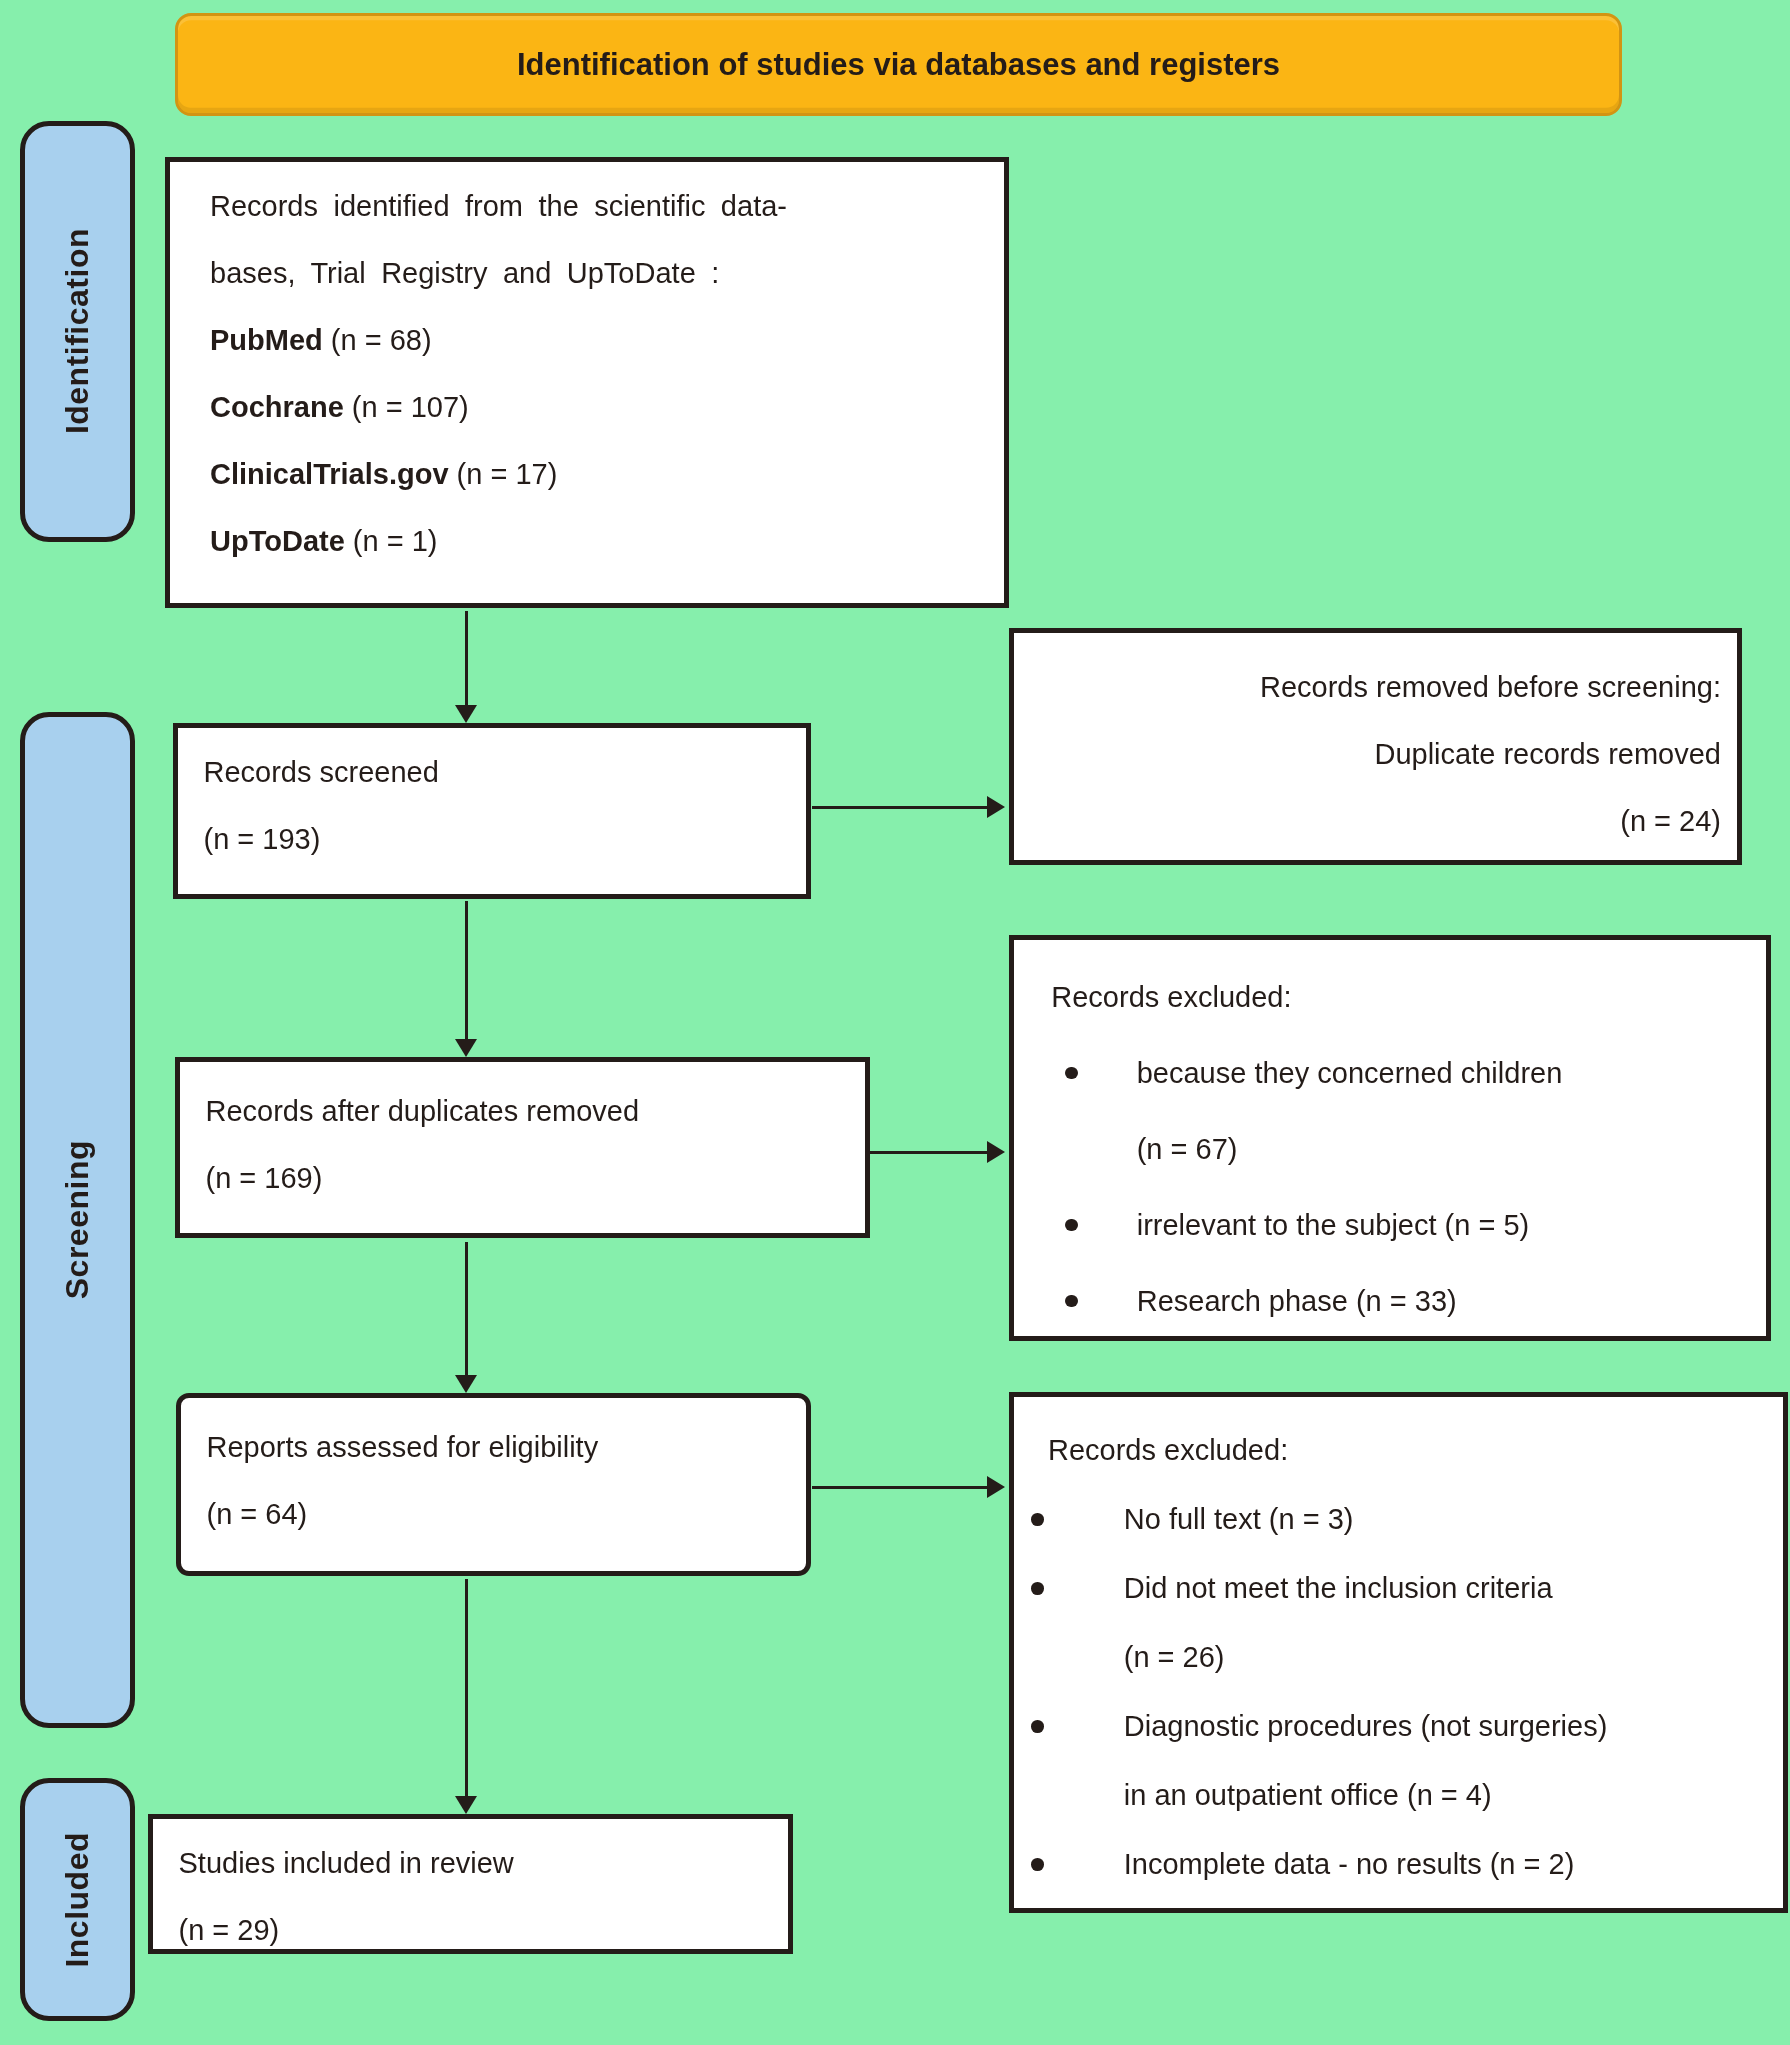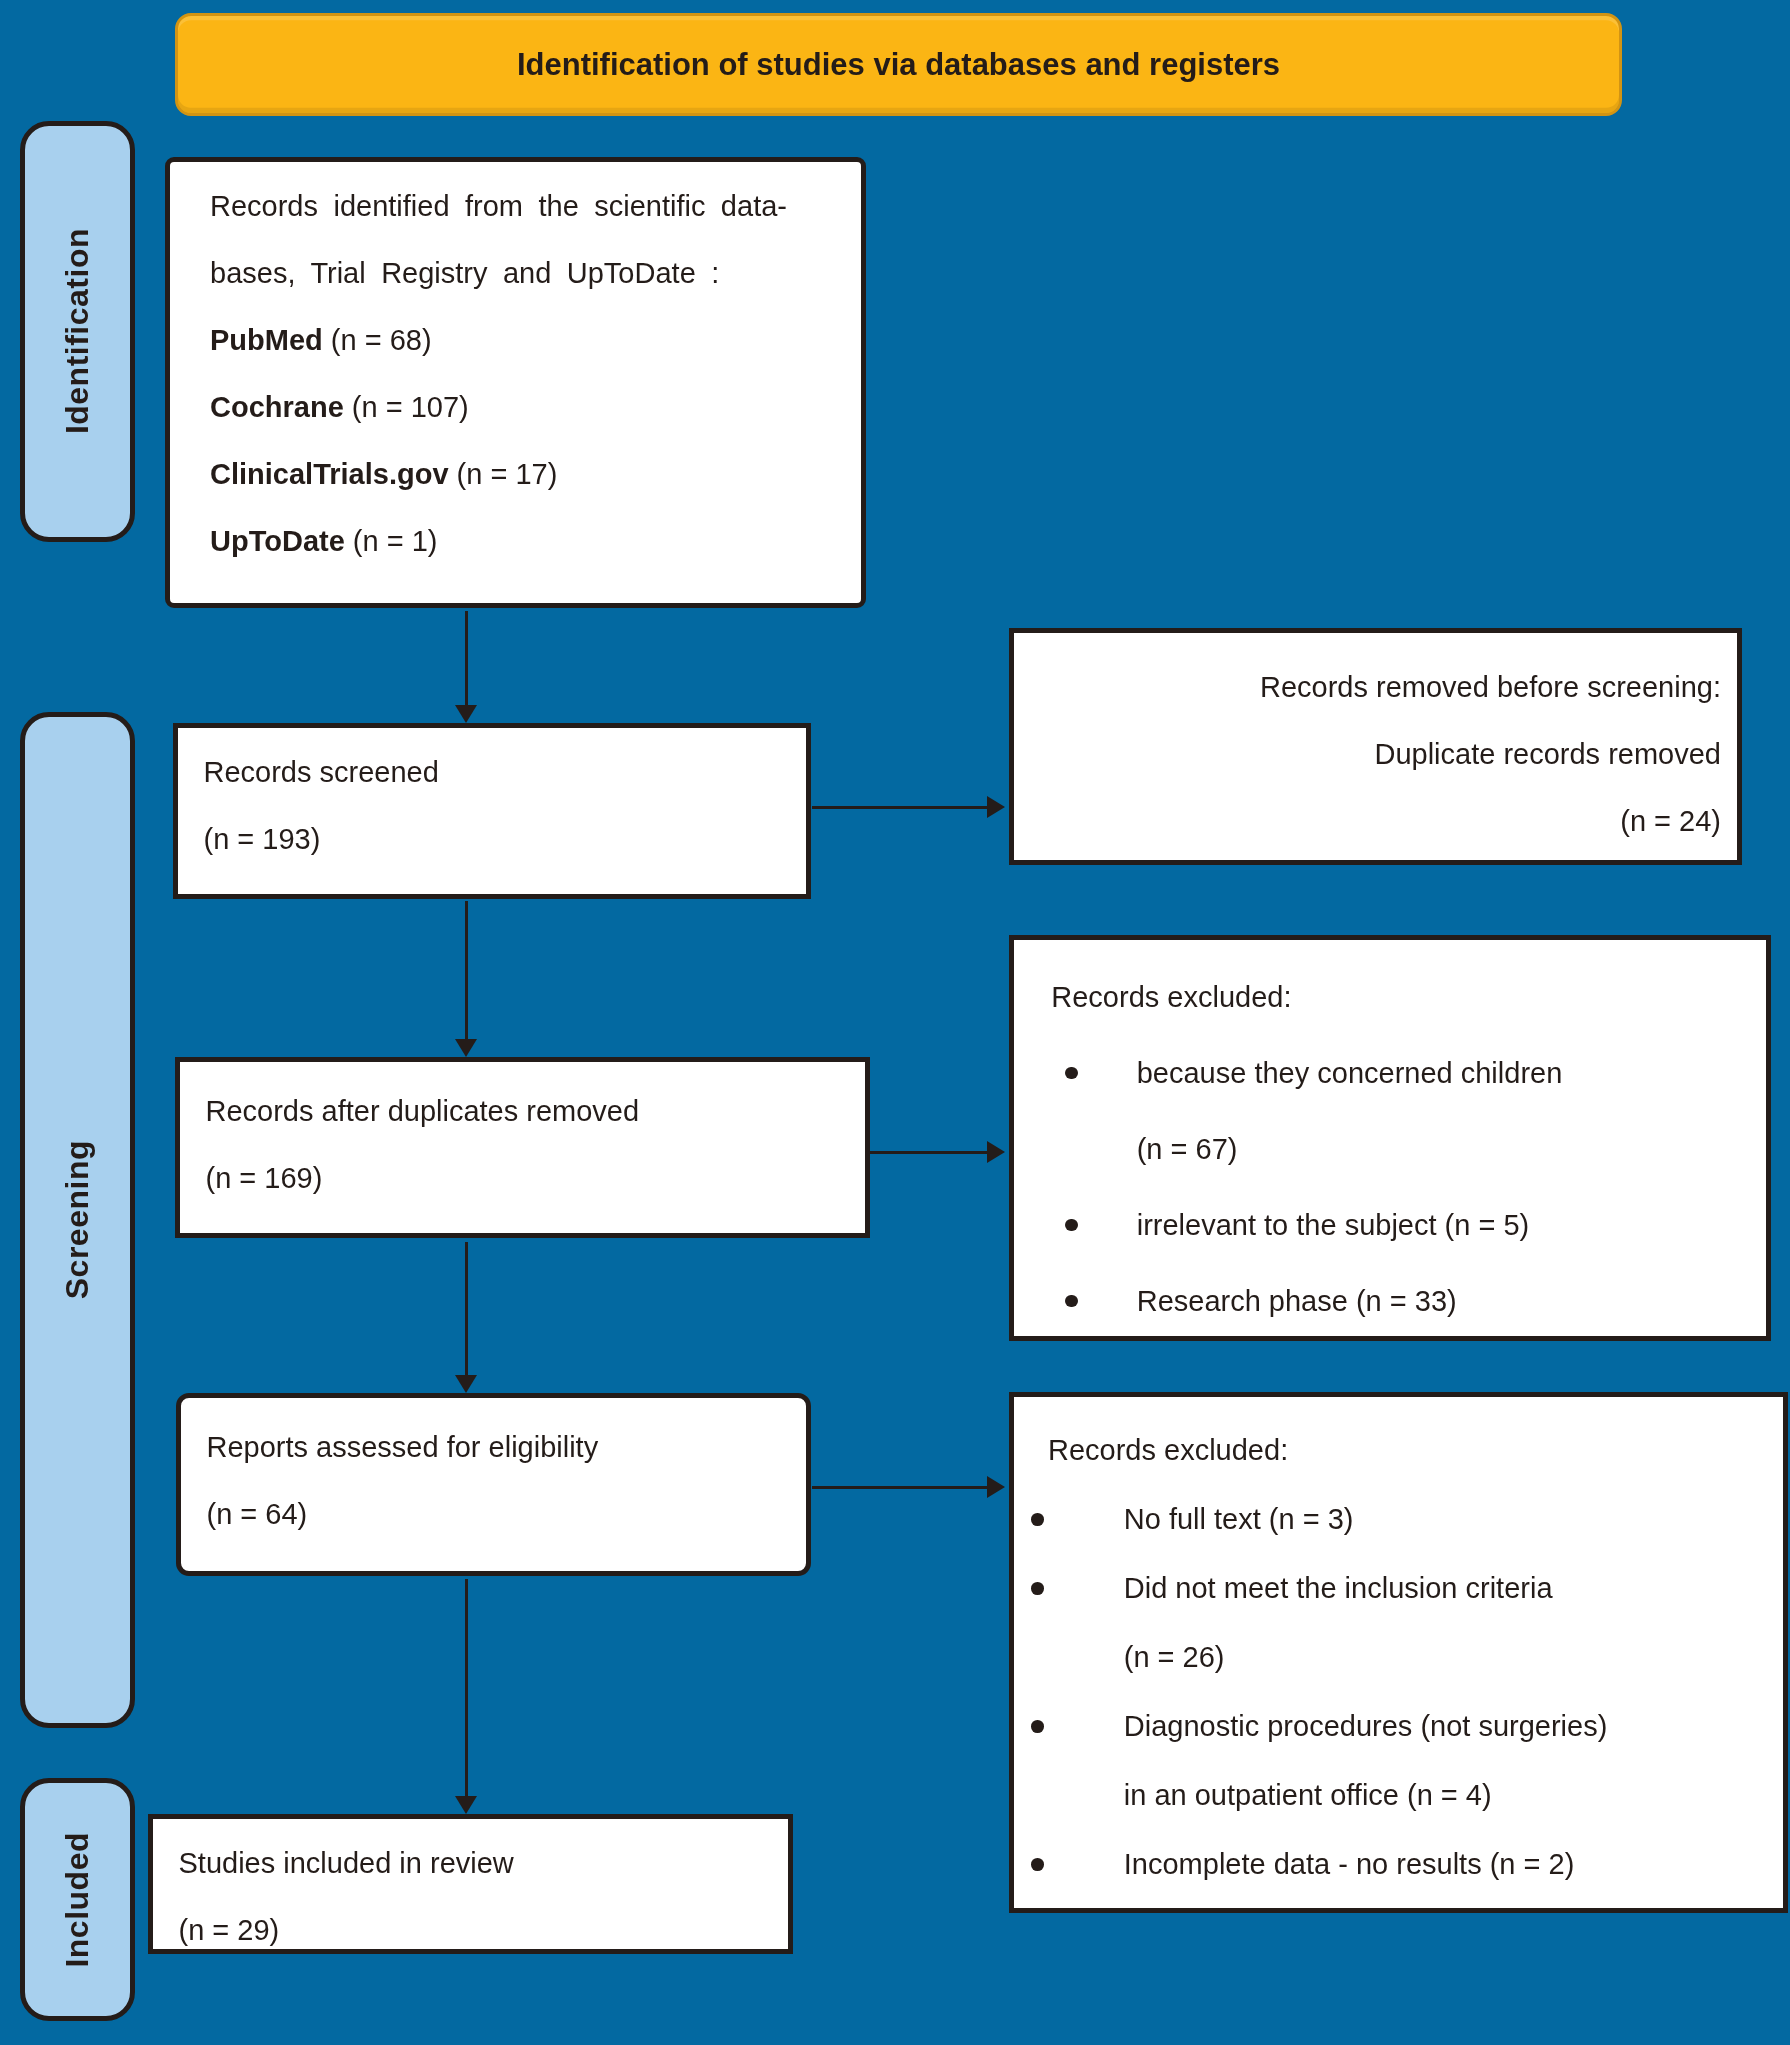--- a/index.html
+++ b/index.html
@@ -7,21 +7,21 @@
     --banner-border:#D29413;
     --label-fill:#A8D0EE;
     --stroke:#241C19;
     --text:#241C19;
     --box-fill:#FFFFFF;
   }
   html,body{margin:0;padding:0;background:#ffffff;}
   #canvas{
     position:relative;
     width:1791px;height:2046px;
-    background:#0369a1;
+    background:#86efac;
     font-family:"Liberation Sans", sans-serif;
     color:var(--text);
     overflow:hidden;
   }
   
   #banner{
     position:absolute;left:175px;top:13.3px;width:1447px;height:103px;
     background:var(--banner-fill);
     border:3.2px solid var(--banner-border);
     border-radius:16px;
@@ -52,21 +52,21 @@
     position:absolute;
     background:var(--box-fill);
     border:5.8px solid var(--stroke);
     box-sizing:border-box;
     z-index:2;
     font-size:29px;
   }
   .line{white-space:nowrap;}
   .b{font-weight:bold;}
   .spread{word-spacing:7.4px;}
-  #box-identified{left:165px;top:157px;width:701px;height:451px;padding:10.6px 16px 0 40px;line-height:67px;border-radius:9px;}
+  #box-identified{left:165px;top:157px;width:844px;height:451px;padding:10.6px 16px 0 40px;line-height:67px;}
   #box-screened{left:173px;top:723px;width:638px;height:176px;padding:10.6px 16px 0 25.5px;line-height:67px;}
   #box-afterdup{left:175px;top:1057px;width:695px;height:181px;padding:16px 16px 0 25.5px;line-height:67px;}
   #box-assessed{left:176px;top:1393px;width:635px;height:183px;padding:16px 16px 0 25.5px;line-height:67px;border-radius:13px;}
   #box-studies{left:148px;top:1814px;width:645px;height:140px;padding:10.6px 16px 0 25.5px;line-height:67px;}
   #box-removed{left:1009px;top:628px;width:733px;height:237px;padding:21px 16px 0 33px;line-height:67px;text-align:right;}
   #box-excl-screening{left:1009px;top:935px;width:762px;height:406px;padding:18.6px 12.7px 0 32px;line-height:76px;}
   #box-excl-eligibility{left:1009px;top:1392px;width:779px;height:521px;padding:19px 12.7px 0 16px;line-height:69px;}
   #box-excl-screening .title{margin-left:5.3px;}
   #box-excl-eligibility .title{margin-left:18px;}
   .bullet-item{display:flex;align-items:flex-start;}

